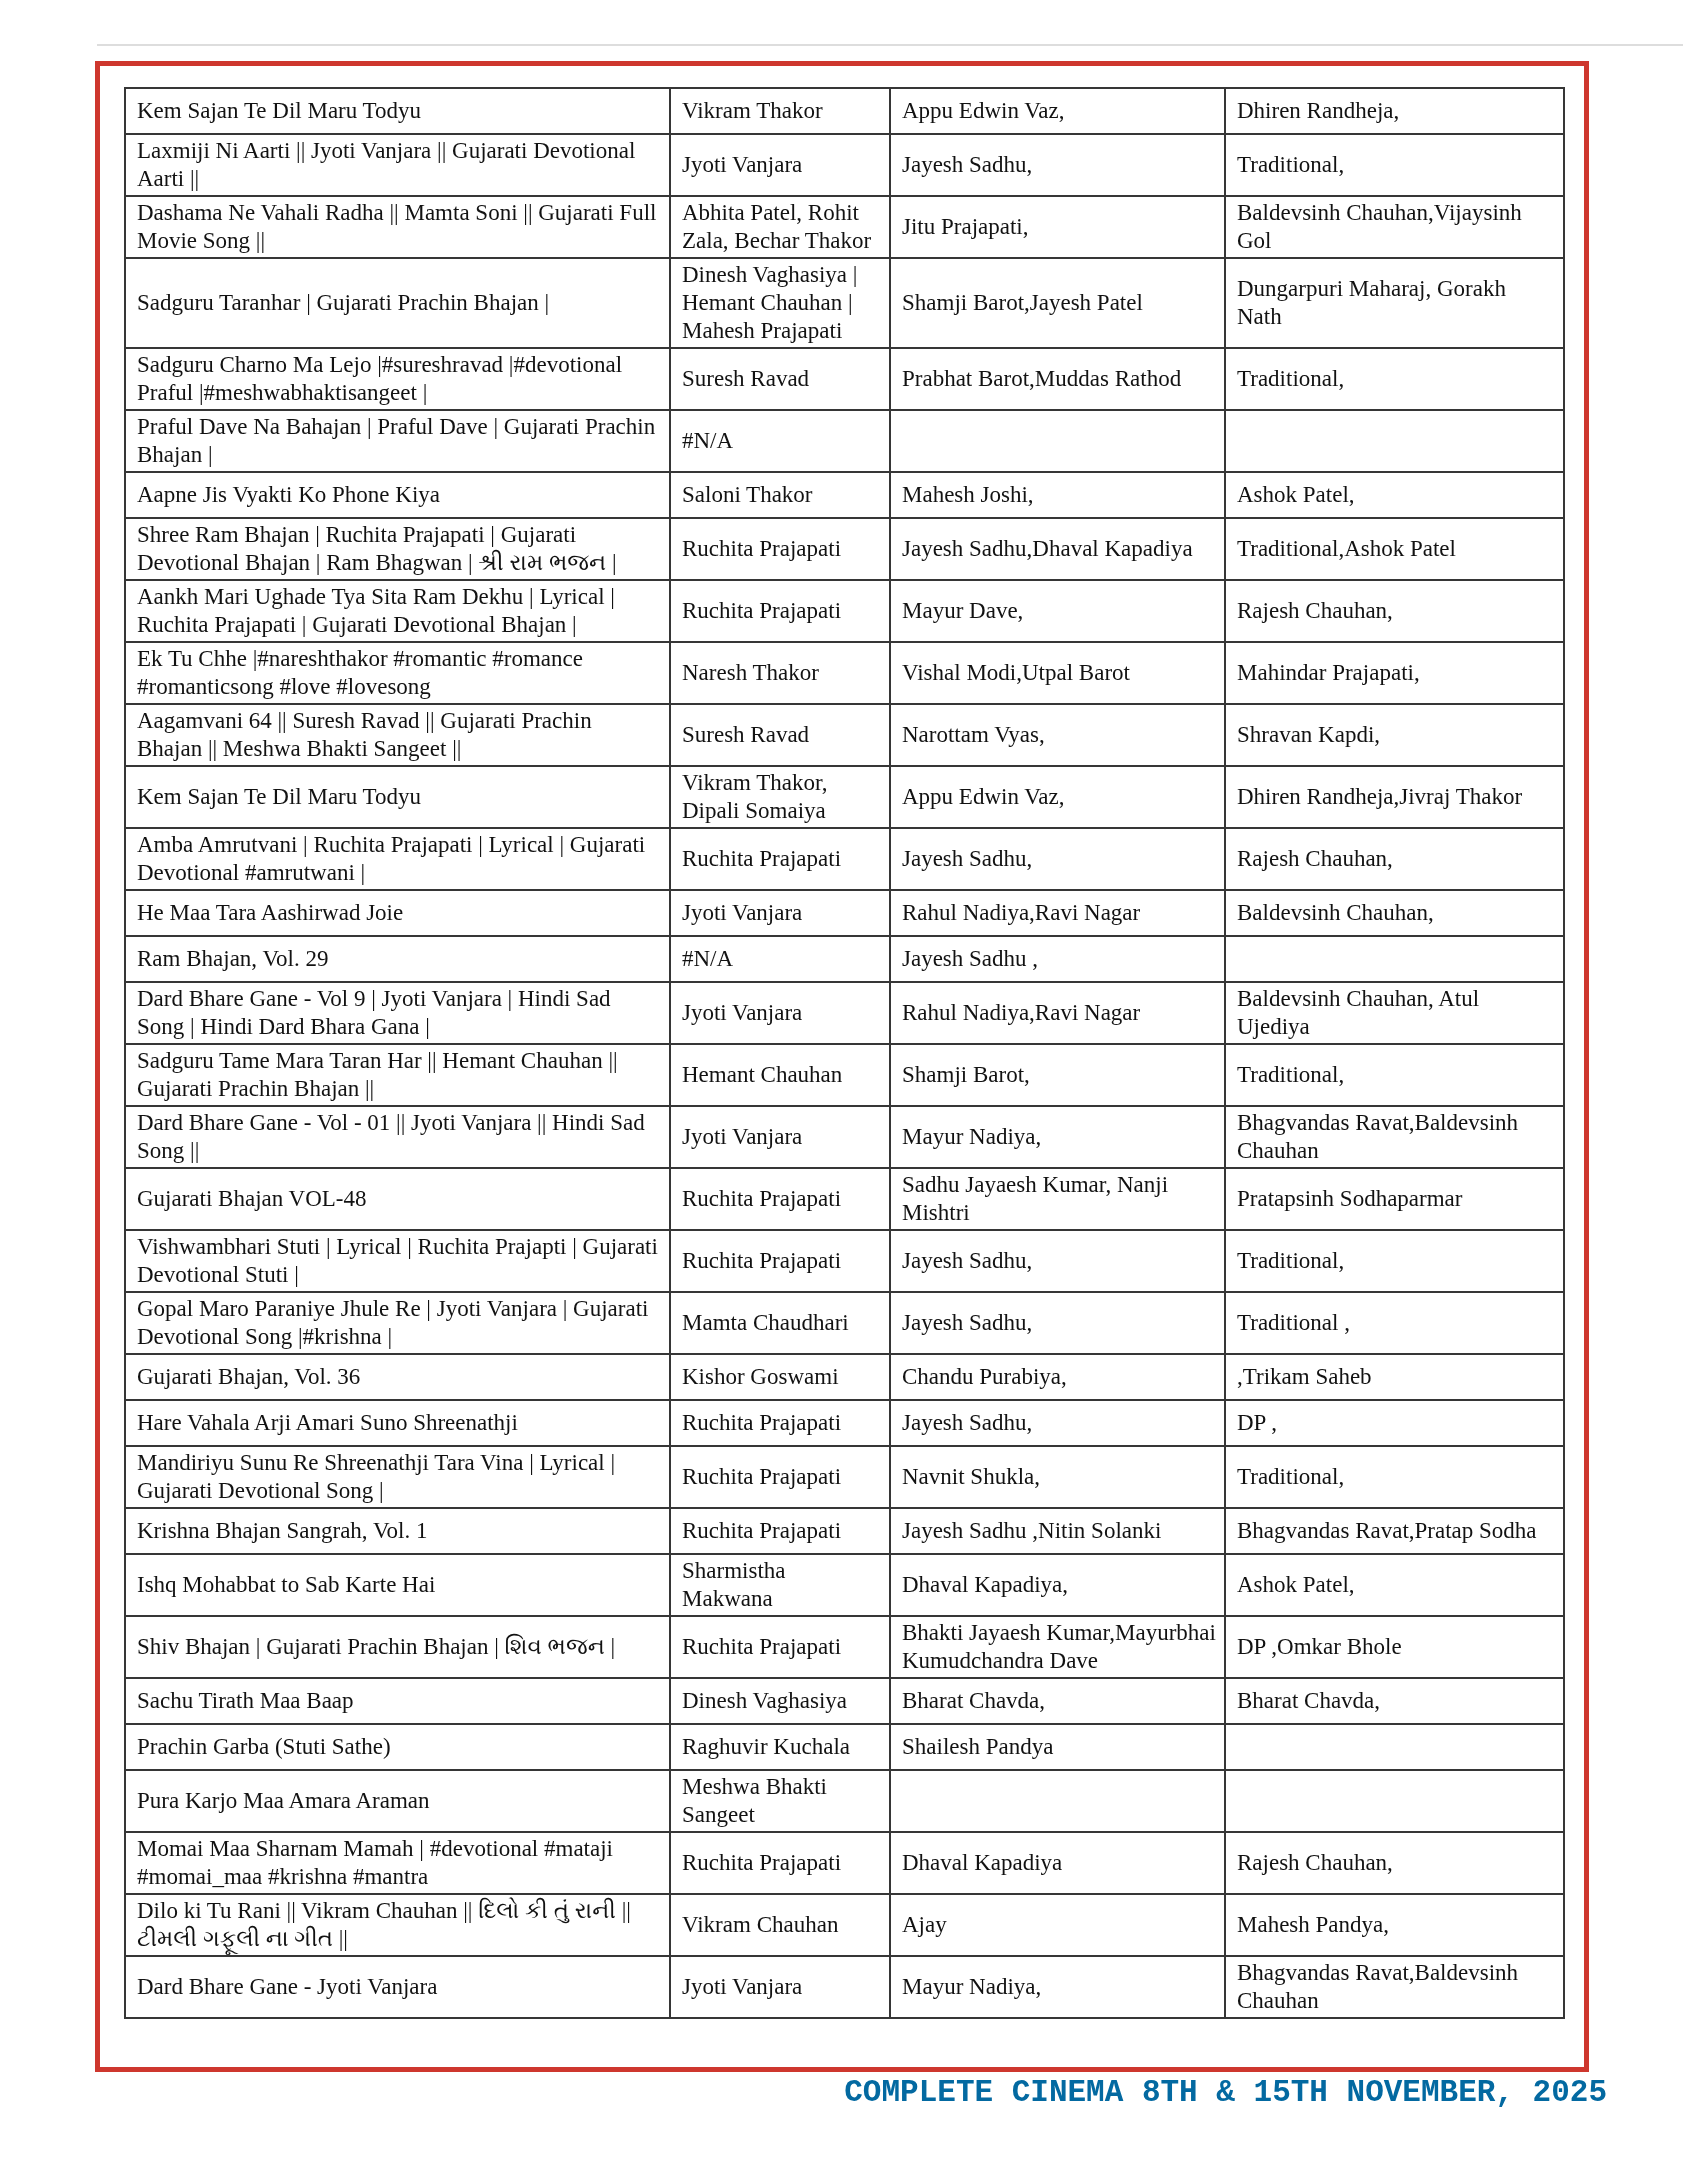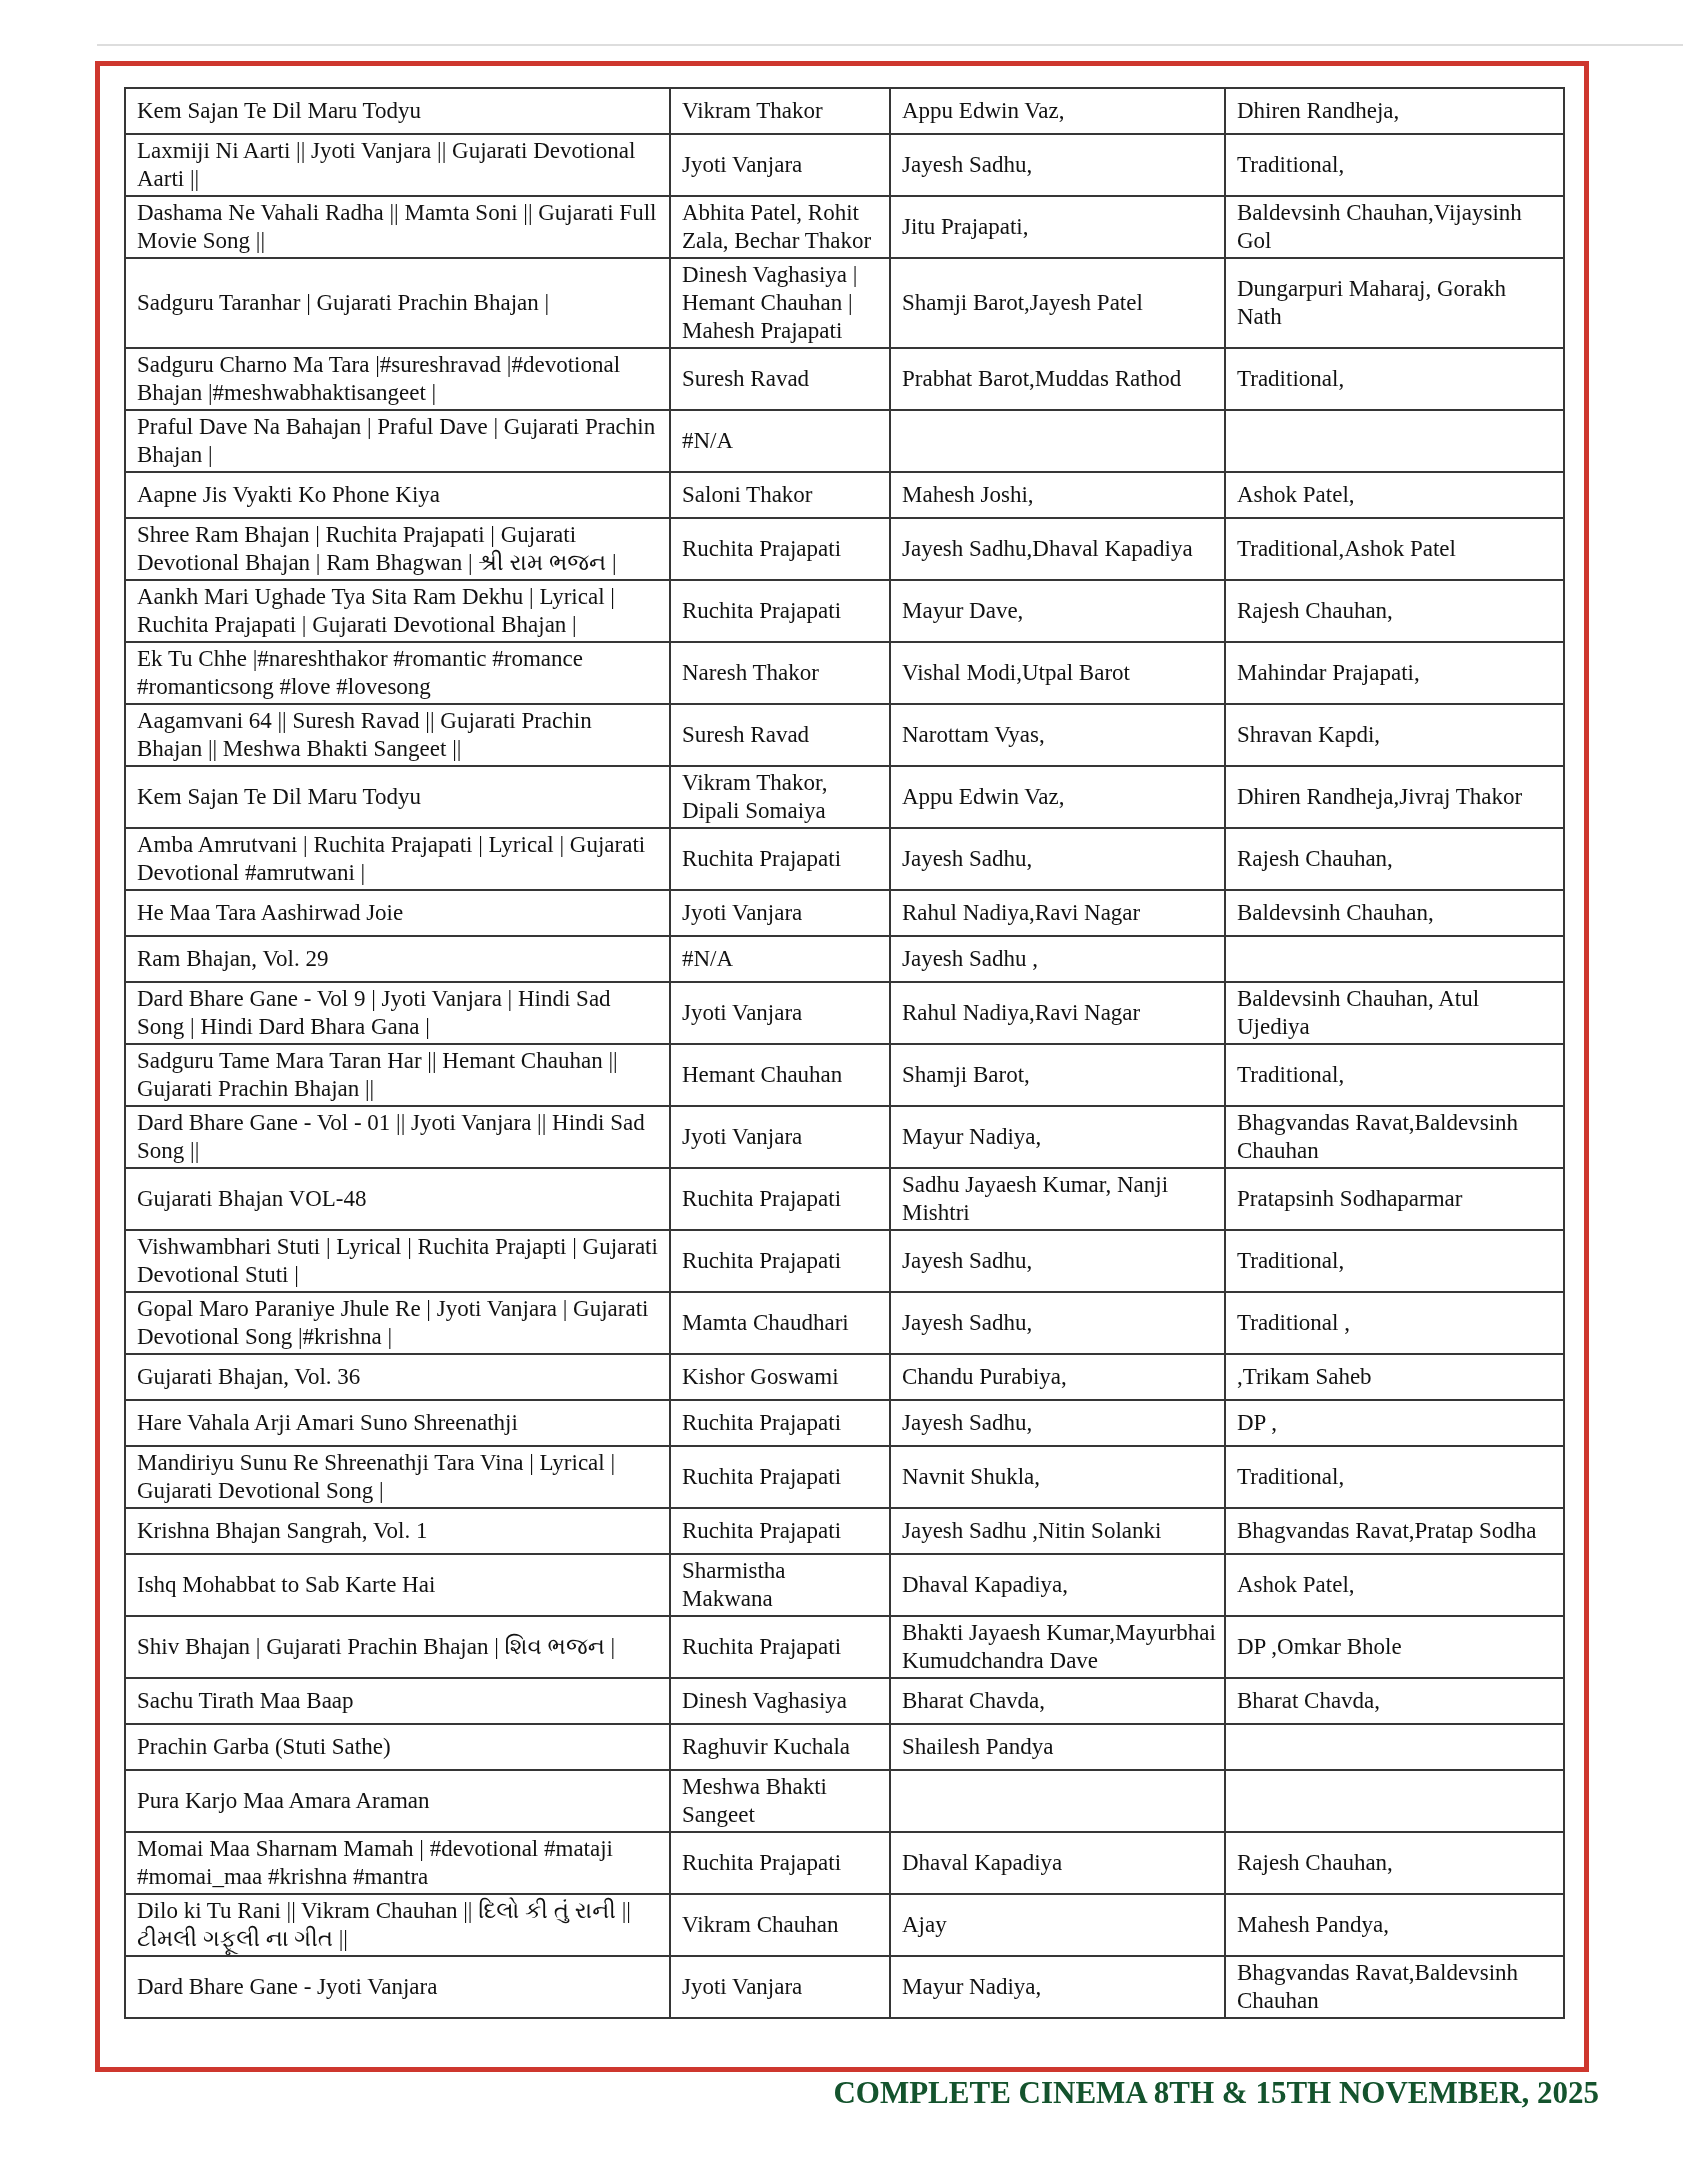--- a/index.html
+++ b/index.html
@@ -50,26 +50,26 @@
     padding: 2px 8px 2px 11px;
     vertical-align: middle;
     word-wrap: break-word;
   }
   table.songs-table tr {
     height: 46px;
   }
   .footer {
     position: absolute;
     top: 2075px;
-    right: 104px;
-    font-family: Liberation Serif, serif;
+    right: 96px;
+    font-family: Liberation Mono, monospace;
     font-weight: bold;
     font-size: 31px;
     letter-spacing: 0px;
-    color: #14532d;
+    color: #0369a1;
     white-space: nowrap;
   }
 </style>
 </head>
 <body>
 
 <div class="canvas">
   <div class="artifact-line"></div>
   <div class="page-border" style="border-color: rgb(206, 55, 46);"></div>
 
@@ -99,21 +99,21 @@
           <td>Jitu Prajapati,</td>
           <td>Baldevsinh Chauhan,Vijaysinh Gol</td>
         </tr>
         <tr>
           <td>Sadguru Taranhar | Gujarati Prachin Bhajan |</td>
           <td>Dinesh Vaghasiya | Hemant Chauhan | Mahesh Prajapati</td>
           <td>Shamji  Barot,Jayesh  Patel</td>
           <td>Dungarpuri  Maharaj, Gorakh Nath</td>
         </tr>
         <tr>
-          <td>Sadguru Charno Ma Tara |#sureshravad |#devotional Bhajan |#meshwabhaktisangeet |</td>
+          <td>Sadguru Charno Ma Lejo |#sureshravad |#devotional Praful |#meshwabhaktisangeet |</td>
           <td>Suresh Ravad</td>
           <td>Prabhat Barot,Muddas Rathod</td>
           <td>Traditional,</td>
         </tr>
         <tr>
           <td>Praful Dave Na Bahajan | Praful Dave | Gujarati Prachin Bhajan |</td>
           <td>#N/A</td>
           <td></td>
           <td></td>
         </tr>

